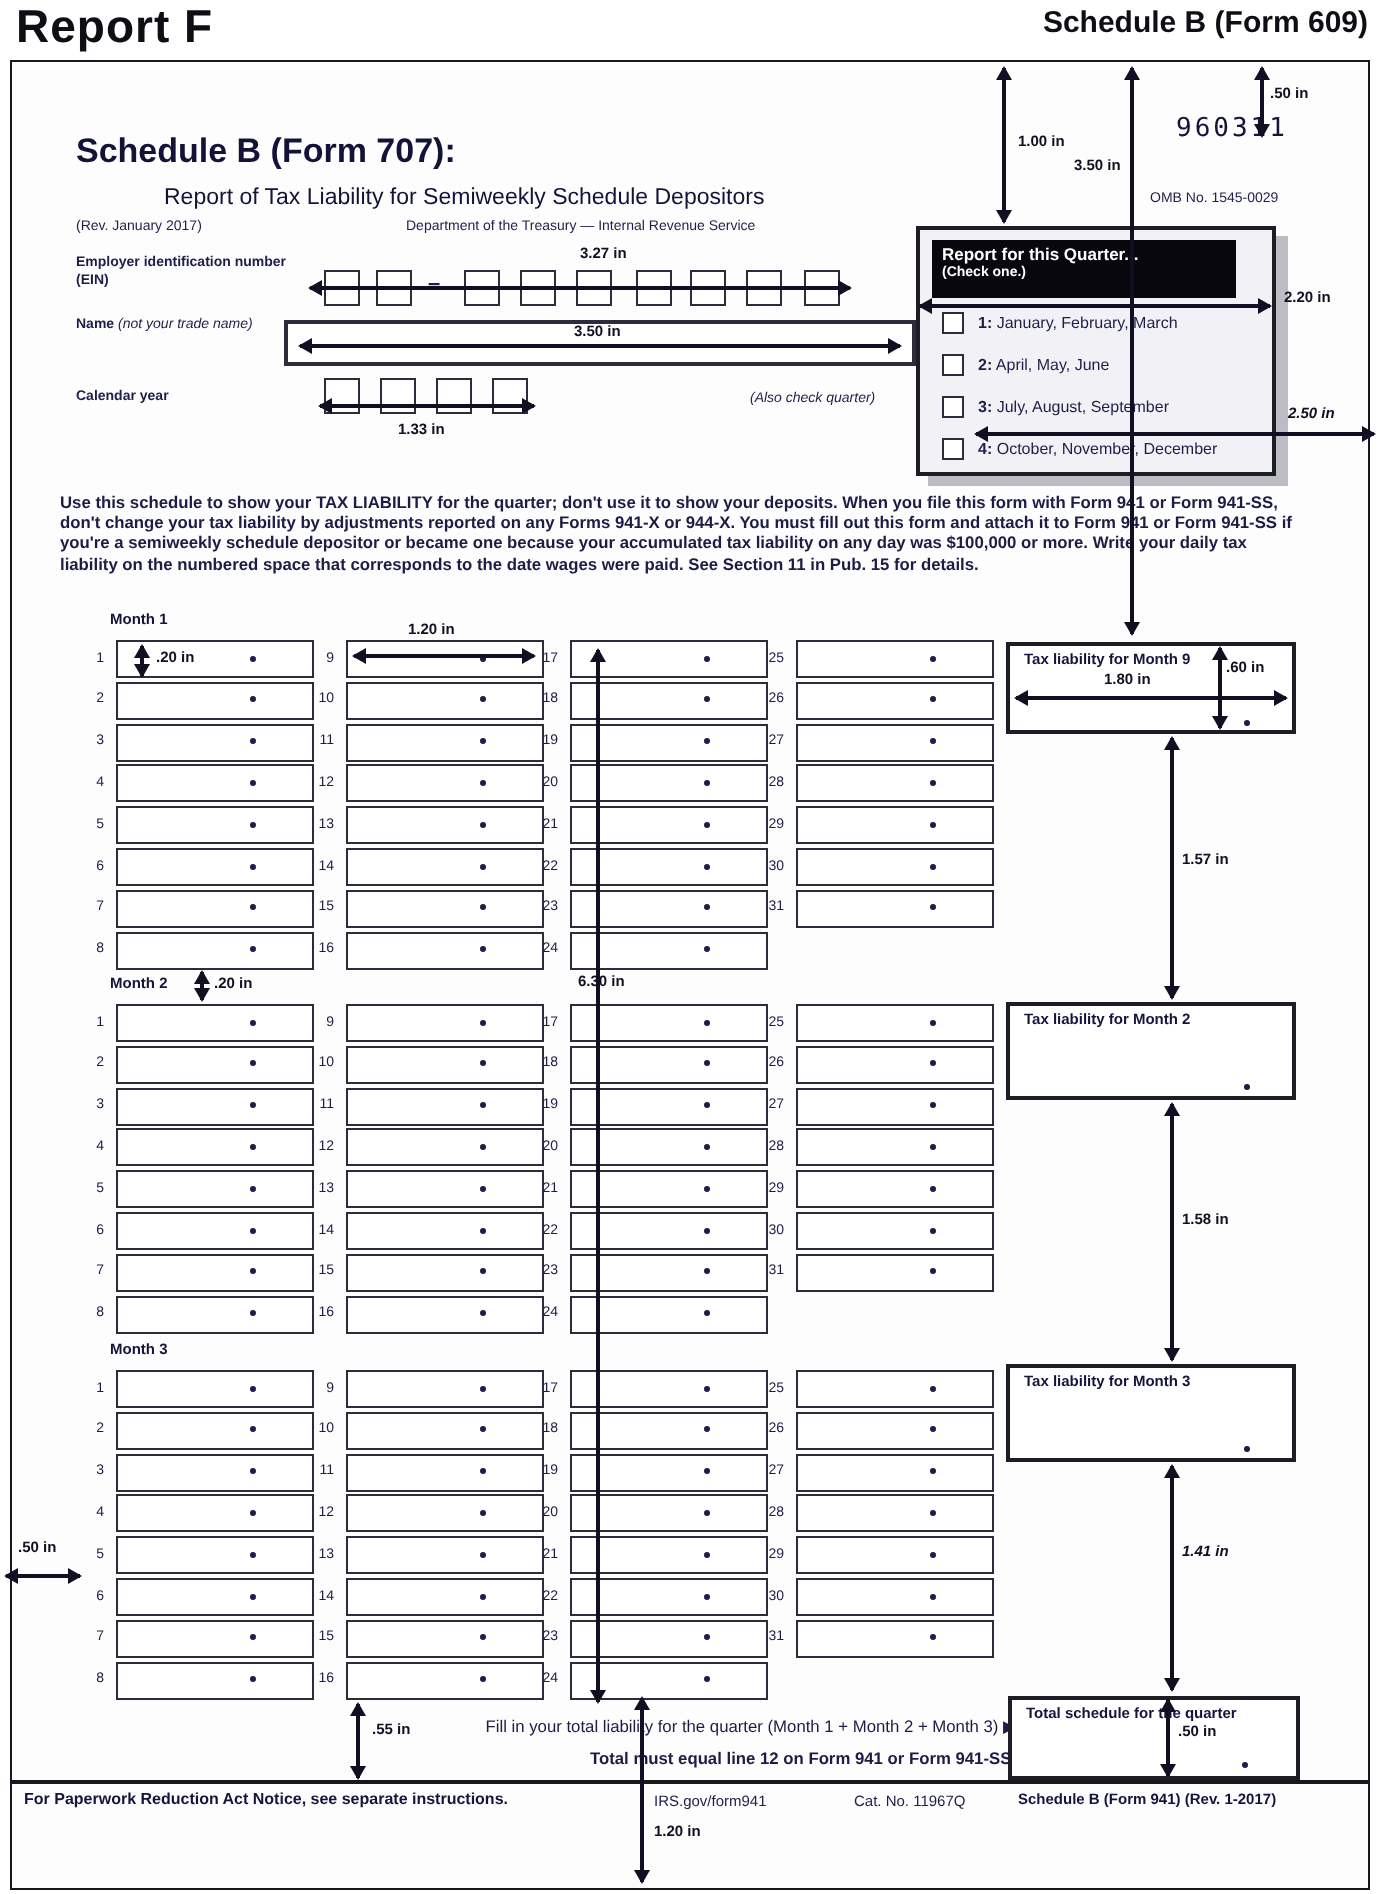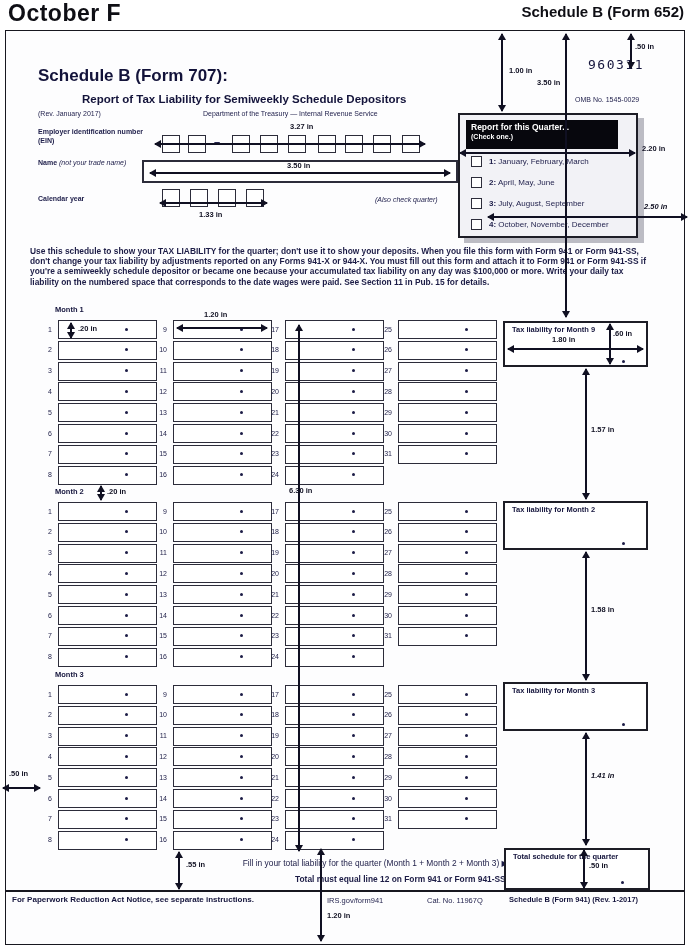--- a/index.html
+++ b/index.html
@@ -14,21 +14,21 @@
   .abs { position: absolute; }
 
   
   .exhibit-title { left:8px; top:0px; font-size:23px; font-weight:bold; color:#0e0e14; letter-spacing:.5px; }
   .header-right  { right:6px; top:3px; font-size:15px; font-weight:bold; color:#0e0e14; }
 
   .page { left:5px; top:30px; width:680px; height:915px; border:1.6px solid #17171f; background:#fdfdfe; }
 
   
   .form-title { left:38px; top:66px; font-size:17px; font-weight:bold; color:#13133a; }
-  .form-sub   { left:38px; top:93px; font-size:11.5px; font-weight:bold; color:#13133a;padding-left:44px; }
+  .form-sub   { left:38px; top:93px; font-size:11.5px; font-weight:normal; color:#13133a;padding-left:44px; }
   .rev        { left:38px; top:110px; font-size:7px; }
   .dept       { left:203px; top:110px; font-size:7px; }
   .form-code  { left:588px; top:57px; font-size:13px; font-family:"DejaVu Sans Mono", monospace; letter-spacing:1.5px; color:#14143c; }
   .omb        { left:575px; top:96px; font-size:7px; }
 
   .fld-label  { font-size:7px; font-weight:bold; line-height:8.5px; }
   .it { font-style:italic; font-weight:normal; }
 
   .sq { position:absolute; width:18px; height:18px; border:1.8px solid #2c2c3a; background:#fff; }
   .ein-dash { position:absolute; left:214px; top:136px; font-size:11px; font-weight:bold; }
@@ -80,22 +80,22 @@
   .footer-left  { left:12px;  top:895px; font-size:8px; font-weight:bold; color:#14143c; }
   .footer-site  { left:327px; top:896px; font-size:7.5px; }
   .footer-cat   { left:427px; top:896px; font-size:7.5px; }
   .footer-right { left:509px; top:895px; font-size:7.5px; font-weight:bold; color:#14143c; }
 </style>
 </head>
 <body>
 
 <div class="abs page"></div>
 
-<div class="abs exhibit-title">October F</div>
-<div class="abs header-right">Schedule B (Form 652)</div>
+<div class="abs exhibit-title">Report F</div>
+<div class="abs header-right">Schedule B (Form 609)</div>
 
 <div class="abs form-title">Schedule B (Form 707):</div>
 <div class="abs form-sub">Report of Tax Liability for Semiweekly Schedule Depositors</div>
 <div class="abs rev">(Rev. January 2017)</div>
 <div class="abs dept">Department of the Treasury — Internal Revenue Service</div>
 <div class="abs form-code">960311</div>
 <div class="abs omb">OMB No. 1545-0029</div>
 
 <div class="abs fld-label" style="left:38px; top:128px; width:115px;">
   <span>Employer identification number</span><br>

